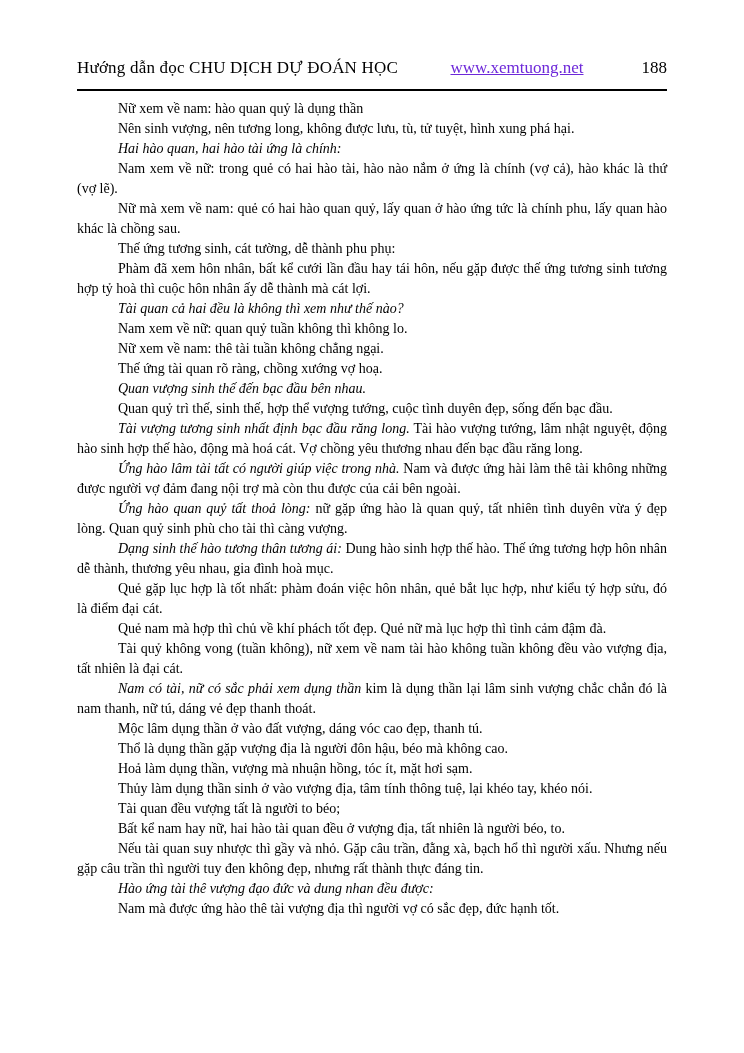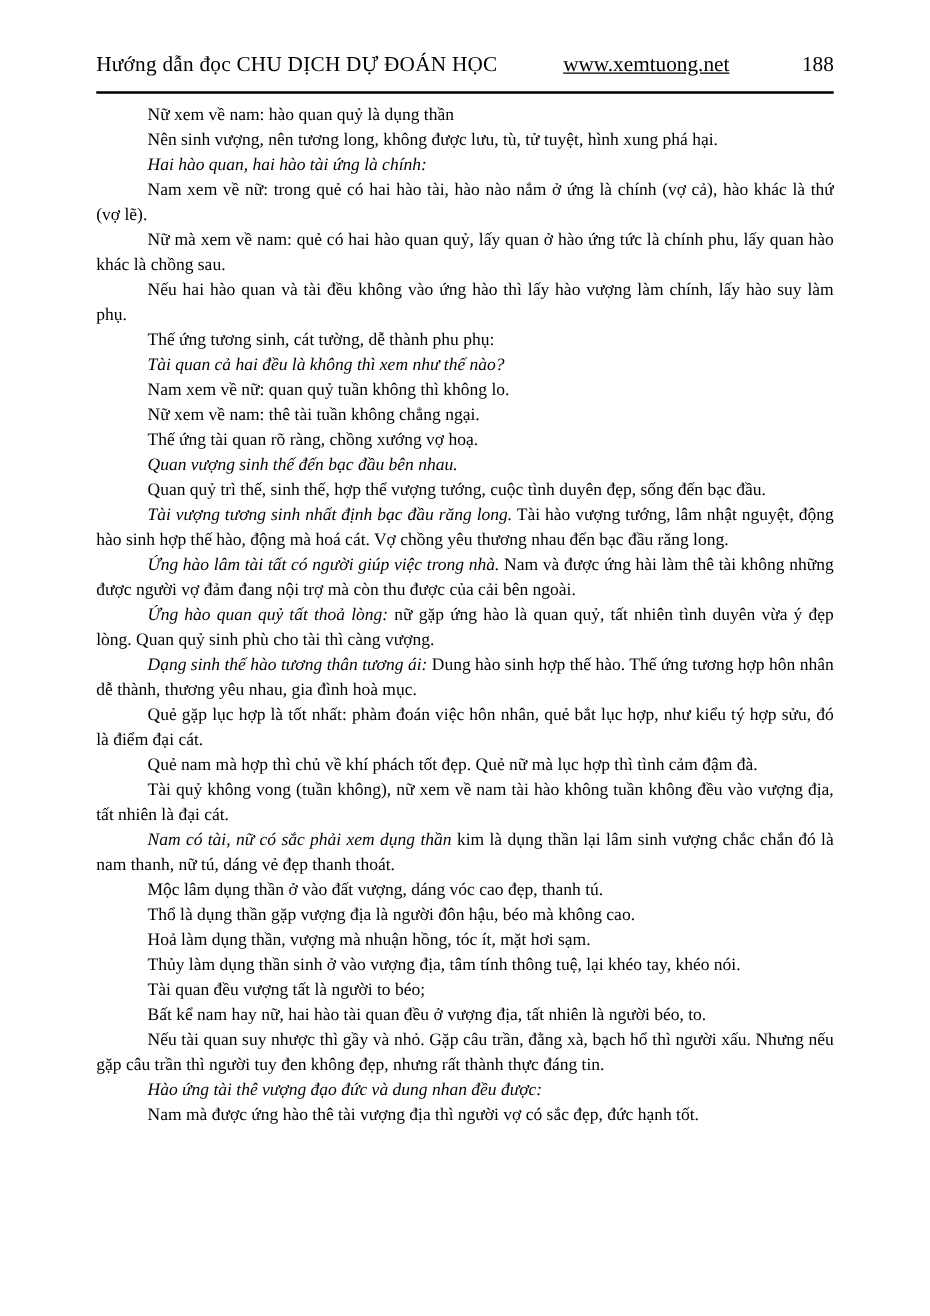--- a/index.html
+++ b/index.html
@@ -22,23 +22,24 @@
     align-items: baseline;
     margin: 42px 77px 0 77px;
     font-size: 17px;
     white-space: nowrap;
   }
   .header-title {
     flex: 1 1 auto;
     letter-spacing: 0.2px;
   }
   .header-link {
-    color: #000000;
+    color: #6d28d9;
     text-decoration: underline;
     cursor: pointer;
+    margin-top: 16px;
   }
   .header-page {
     margin-left: 58px;
   }
   .rule {
     border: none;
     border-top: 2px solid #000000;
     margin: 11px 77px 0 77px;
   }
   .body-text {
@@ -68,22 +69,22 @@
   </div>
 
   <hr class="rule">
 
   <div class="body-text">
       <p><span>Nữ xem về nam: hào quan quỷ là dụng thần</span></p>
       <p><span>Nên sinh vượng, nên tương long, không được lưu, tù, tử tuyệt, hình xung phá hại.</span></p>
       <p><i>Hai hào quan, hai hào tài ứng là chính:</i></p>
       <p><span>Nam xem về nữ: trong quẻ có hai hào tài, hào nào nắm ở ứng là chính (vợ cả), hào khác là thứ (vợ lẽ).</span></p>
       <p><span>Nữ mà xem về nam: quẻ có hai hào quan quỷ, lấy quan ở hào ứng tức là chính phu, lấy quan hào khác là chồng sau.</span></p>
-      <p><span>Nếu hai hào quan và tài đều không vào ứng hào thì lấy hào vượng làm chính, lấy hào suy làm phụ.</span></p>
       <p><span>Thế ứng tương sinh, cát tường, dễ thành phu phụ:</span></p>
+      <p><span>Phàm đã xem hôn nhân, bất kể cưới lần đầu hay tái hôn, nếu gặp được thế ứng tương sinh tương hợp tỷ hoà thì cuộc hôn nhân ấy dễ thành mà cát lợi.</span></p>
       <p><i>Tài quan cả hai đều là không thì xem như thế nào?</i></p>
       <p><span>Nam xem về nữ: quan quỷ tuần không thì không lo.</span></p>
       <p><span>Nữ xem về nam: thê tài tuần không chẳng ngại.</span></p>
       <p><span>Thế ứng tài quan rõ ràng, chồng xướng vợ hoạ.</span></p>
       <p><i>Quan vượng sinh thế đến bạc đầu bên nhau.</i></p>
       <p><span>Quan quỷ trì thế, sinh thế, hợp thể vượng tướng, cuộc tình duyên đẹp, sống đến bạc đầu.</span></p>
       <p><i>Tài vượng tương sinh nhất định bạc đầu răng long.</i><span> Tài hào vượng tướng, lâm nhật nguyệt, động hào sinh hợp thế hào, động mà hoá cát. Vợ chồng yêu thương nhau đến bạc đầu răng long.</span></p>
       <p><i>Ứng hào lâm tài tất có người giúp việc trong nhà.</i><span> Nam và được ứng hài làm thê tài không những được người vợ đảm đang nội trợ mà còn thu được của cải bên ngoài.</span></p>
       <p><i>Ứng hào quan quỷ tất thoả lòng:</i><span> nữ gặp ứng hào là quan quỷ, tất nhiên tình duyên vừa ý đẹp lòng. Quan quỷ sinh phù cho tài thì càng vượng.</span></p>
       <p><i>Dạng sinh thế hào tương thân tương ái:</i><span> Dung hào sinh hợp thế hào. Thế ứng tương hợp hôn nhân dễ thành, thương yêu nhau, gia đình hoà mục.</span></p>

